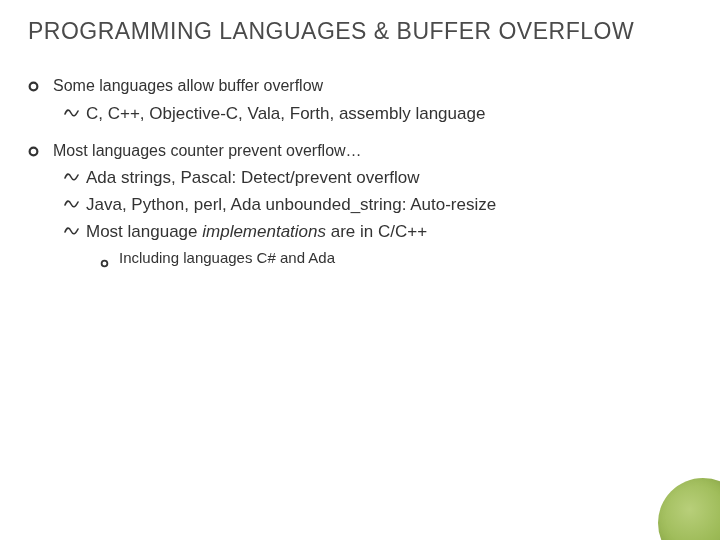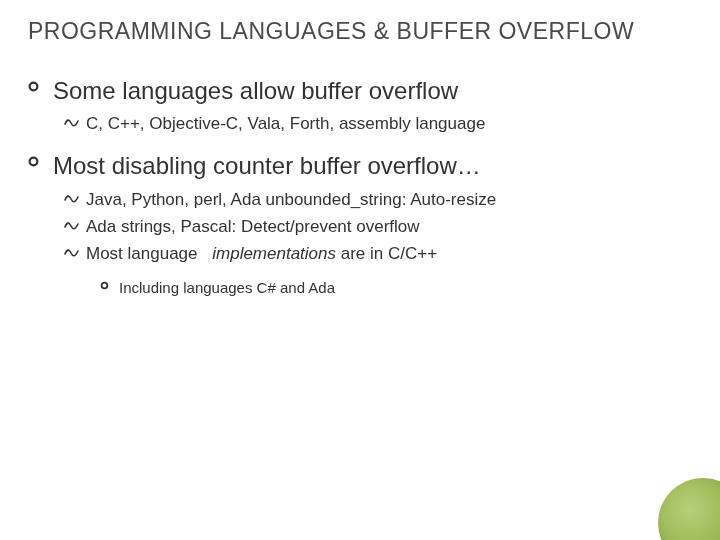--- a/index.html
+++ b/index.html
@@ -39,21 +39,21 @@
     margin-bottom: 6px;
   }
   .lvl1 .bullet-o {
     flex: 0 0 auto;
     width: 11px;
     height: 11px;
     margin-top: 6px;
     margin-right: 14px;
   }
   .bullet-o svg { display: block; }
-  .lvl1 .text { flex: 1; font-size: 24px; }
+  .lvl1 .text { flex: 1; font-size: 16px; }
   .lvl2 {
     display: flex;
     align-items: flex-start;
     margin-left: 36px;
     margin-top: 4px;
     margin-bottom: 4px;
     font-size: 17px;
   }
   .lvl2 .tilde {
     flex: 0 0 auto;
@@ -72,22 +72,22 @@
     margin-bottom: 4px;
     font-size: 15px;
   }
   .lvl3 .bullet-o-sm {
     flex: 0 0 auto;
     width: 9px;
     height: 9px;
     margin-top: 5px;
     margin-right: 10px;
   }
-  .lvl3 .text { flex: 1; margin-top: 8px; }
-  .em { font-style: italic; margin-left: 10px; }
+  .lvl3 .text { flex: 1; }
+  .em { font-style: italic; }
   .corner-ball {
     position: absolute;
     right: -28px;
     bottom: -28px;
     width: 90px;
     height: 90px;
     border-radius: 50%;
     background: radial-gradient(circle at 35% 35%, #b8cf7a 0%, #9cba56 45%, #7e9b3e 100%);
     box-shadow: inset -6px -6px 14px rgba(0,0,0,0.15);
   }
@@ -115,33 +115,33 @@
           </svg></span>
       <span class="text">C, C++, Objective-C, Vala, Forth, assembly language</span>
     </div>
 
     <div class="lvl1">
       <span class="bullet-o">
         <svg viewBox="0 0 12 12">
             <circle cx="6" cy="6" r="4.2" fill="none" stroke="#333" stroke-width="2.4"></circle>
           </svg>
       </span>
-      <span class="text">Most disabling counter buffer overflow…</span>
+      <span class="text">Most languages counter prevent overflow…</span>
+    </div>
+    <div class="lvl2">
+      <span class="tilde" style="font-family: Arial;"><svg width="16" height="14" viewBox="0 0 16 14">
+            <path d="M1 9 C3 4, 5 4, 7 8 C9 12, 11 12, 14 6" fill="none" stroke="#333" stroke-width="1.6" stroke-linecap="round"></path>
+          </svg></span>
+      <span class="text">Ada strings, Pascal: Detect/prevent overflow</span>
     </div>
     <div class="lvl2">
       <span class="tilde" style="font-family: Arial;"><svg width="16" height="14" viewBox="0 0 16 14">
             <path d="M1 9 C3 4, 5 4, 7 8 C9 12, 11 12, 14 6" fill="none" stroke="#333" stroke-width="1.6" stroke-linecap="round"></path>
           </svg></span>
       <span class="text">Java, Python, perl, Ada unbounded_string: Auto-resize</span>
-    </div>
-    <div class="lvl2">
-      <span class="tilde" style="font-family: Arial;"><svg width="16" height="14" viewBox="0 0 16 14">
-            <path d="M1 9 C3 4, 5 4, 7 8 C9 12, 11 12, 14 6" fill="none" stroke="#333" stroke-width="1.6" stroke-linecap="round"></path>
-          </svg></span>
-      <span class="text">Ada strings, Pascal: Detect/prevent overflow</span>
     </div>
 
     <div class="lvl2">
       <span class="tilde" style="font-family: Arial;"><svg width="16" height="14" viewBox="0 0 16 14">
             <path d="M1 9 C3 4, 5 4, 7 8 C9 12, 11 12, 14 6" fill="none" stroke="#333" stroke-width="1.6" stroke-linecap="round"></path>
           </svg></span>
       <span class="text"><span>Most language </span><span class="em">implementations</span><span> are in C/C++</span></span>
     </div>
     <div class="lvl3">
       <span class="bullet-o-sm">

